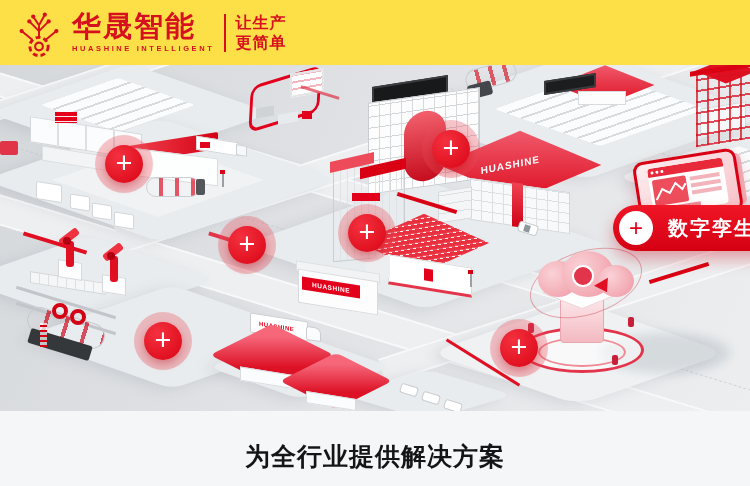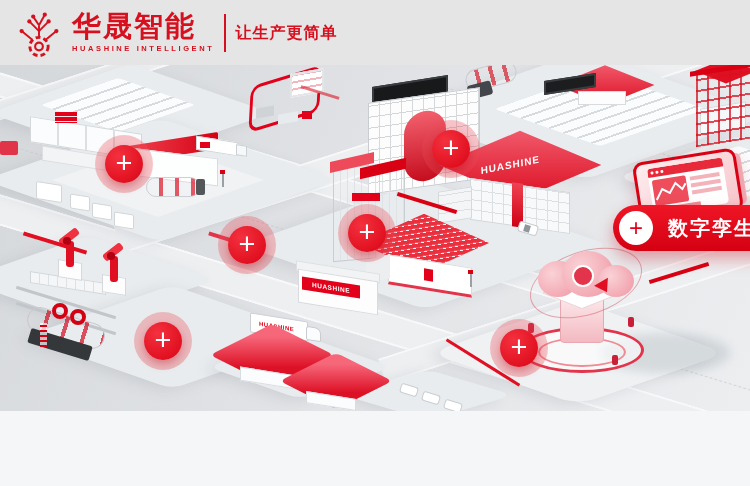--- a/index.html
+++ b/index.html
@@ -5,27 +5,27 @@
   :root{
     --brand-red:#d6101f; --accent:#e2001a; --hot:#e00f1f;
     --ground:#dfe2e5; --section-bg:#f4f6f8;
   }
   *{box-sizing:border-box;margin:0;padding:0}
   html,body{width:750px;height:486px;overflow:hidden;background:#fff;
     font-family:"Liberation Sans","DejaVu Sans",sans-serif;}
   .page{width:750px;height:486px;position:relative;background:#fff;}
 
   
-  header{height:65px;display:flex;align-items:center;padding:0 10px 0 12px;background:#e5e5e5;position:relative;z-index:60;}
+  header{height:65px;display:flex;align-items:center;padding:0 10px 0 12px;background:#fde047;position:relative;z-index:60;}
   .logo{display:flex;align-items:center;cursor:pointer;}
   .brand{margin-left:6px;display:flex;flex-direction:column;}
   .brand-cn{font-size:29px;font-weight:900;color:var(--brand-red);letter-spacing:2px;line-height:1;}
   .brand-en{font-size:7.5px;font-weight:700;color:var(--brand-red);letter-spacing:2.6px;margin-top:3px;white-space:nowrap;}
   .logo-div{width:2px;height:38px;background:var(--brand-red);margin:0 9px 0 10px;}
-  .slogan{display:flex;justify-content:center;align-items:center;}
+  .slogan{display:flex;flex-direction:column;justify-content:center;align-items:center;}
   .slogan div{font-size:16px;font-weight:700;color:var(--brand-red);line-height:1.25;letter-spacing:1px;}
   .header-right{margin-left:auto;display:flex;align-items:center;gap:17px;padding-right:4px;}
   .lang{font-size:15px;color:#26282b;cursor:pointer;}
   .burger{display:flex;flex-direction:column;gap:4px;cursor:pointer;padding:4px 0;}
   .burger i{display:block;width:27px;height:3px;background:#121315;}
 
   
   .hero{position:relative;width:750px;height:346px;overflow:hidden;
     background:linear-gradient(115deg,#d5d8db 0%,#e0e2e5 45%,#eceef0 100%);}
   .hero *{position:absolute;}
@@ -323,15 +323,17 @@
 
     <div class="pill">
       <span class="pill-circle">
           <span style="position:static">+</span>
         </span>
       <span class="pill-label">数字孪生</span>
     </div>
   </div>
 
   <section class="tagline">
+    <span>为全行业提供</span>
+    <span>解决方案</span>
   </section>
 
 </div>
 
 </body></html>

